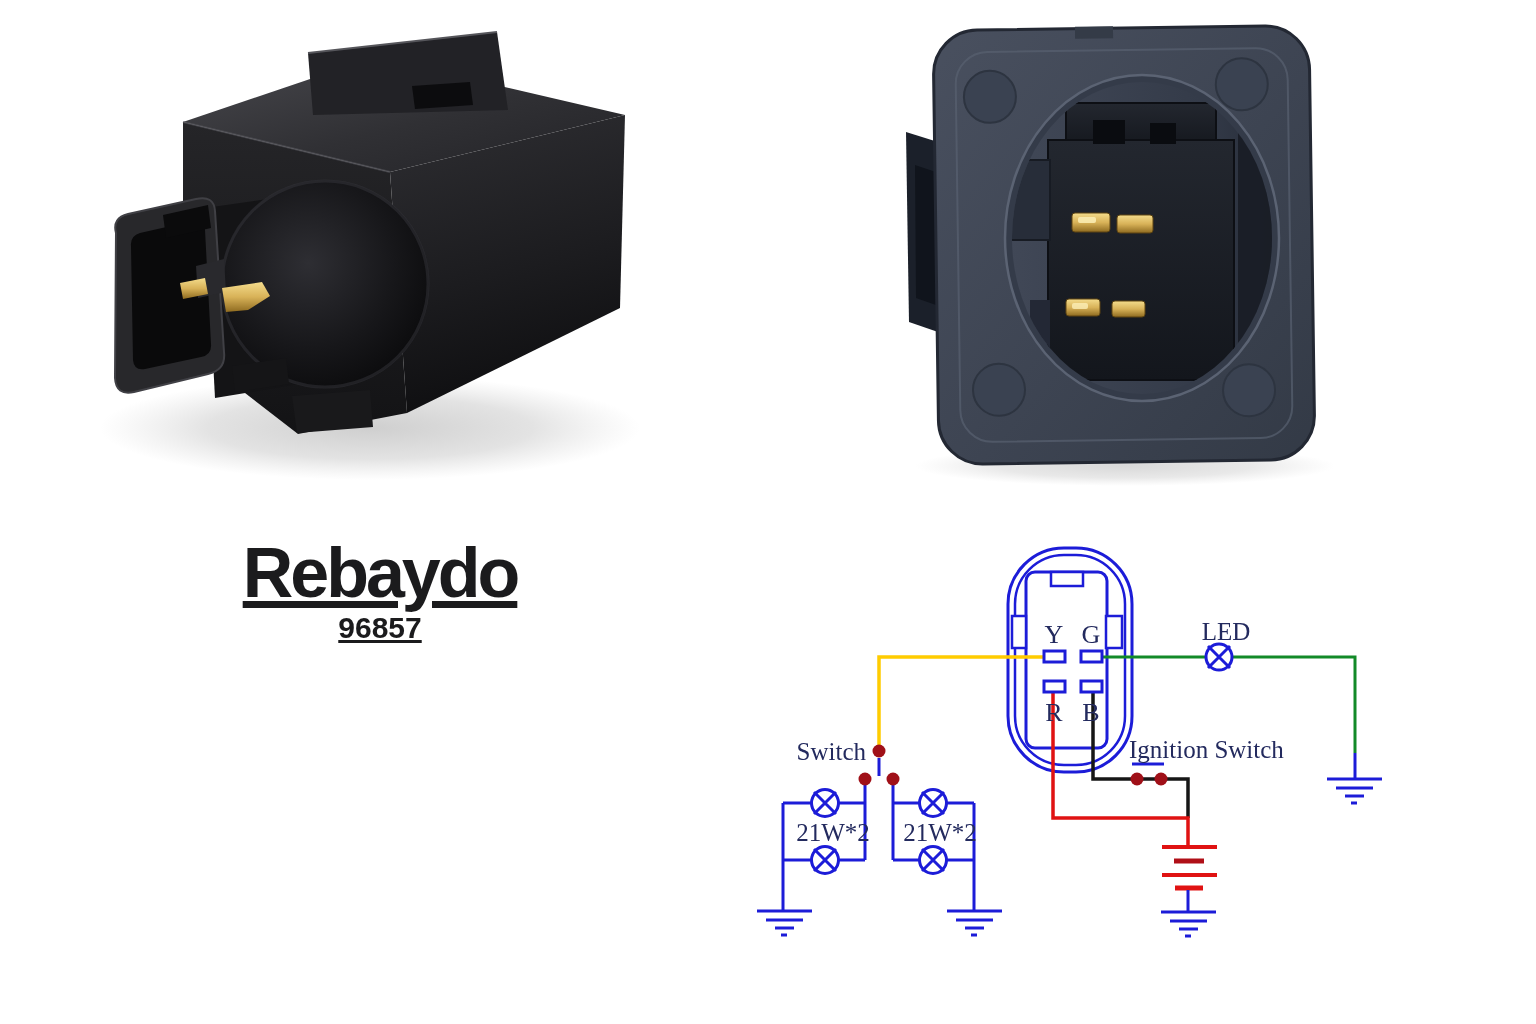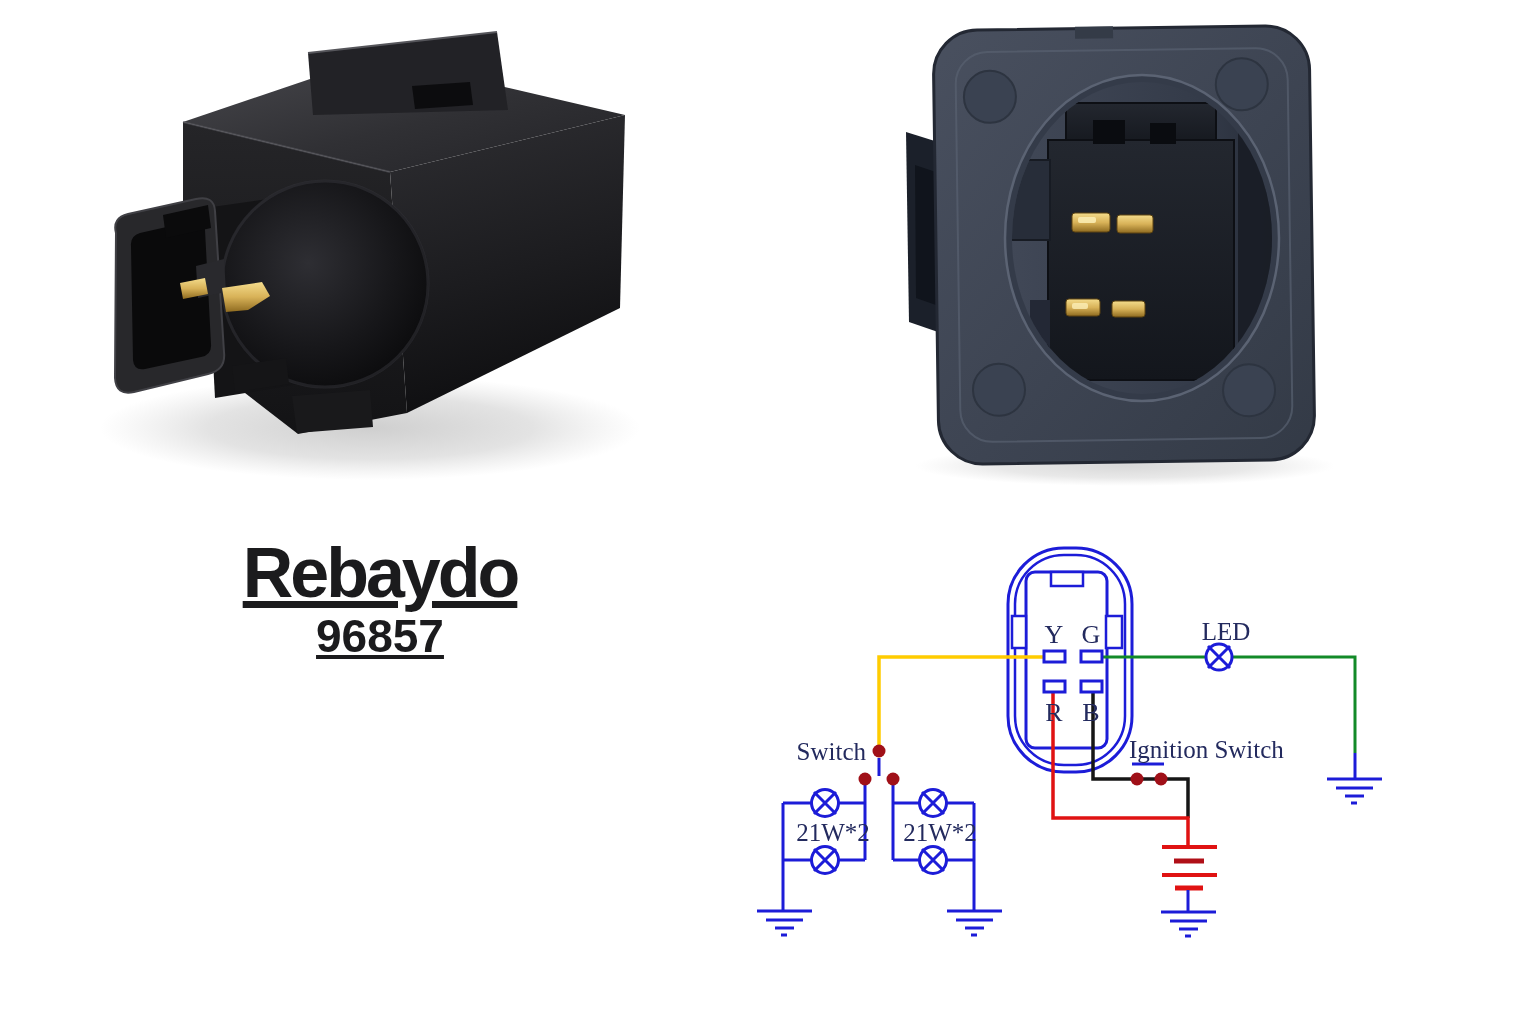--- a/index.html
+++ b/index.html
@@ -12,21 +12,21 @@
     position:absolute;left:220px;top:540px;width:320px;text-align:center;
     color:#1b1b1d;
     text-decoration:underline;
   }
   .brand-name{
     font-family:"Liberation Sans",sans-serif;font-weight:700;
     font-size:70px;line-height:0.95;letter-spacing:-3px;
   }
   .brand-model{
     font-family:"Liberation Sans",sans-serif;font-weight:700;
-    font-size:46px;line-height:1.1;letter-spacing:0;margin-top:4px;
+    font-size:30px;line-height:1.1;letter-spacing:0;margin-top:4px;
   }
   .dia-label{
     font-family:"Liberation Serif","DejaVu Serif",serif;
     font-size:25px;fill:#232a5e;
   }
   .pin-label{
     font-family:"Liberation Serif","DejaVu Serif",serif;
     font-size:26px;fill:#232a5e;
   }
 </style>

